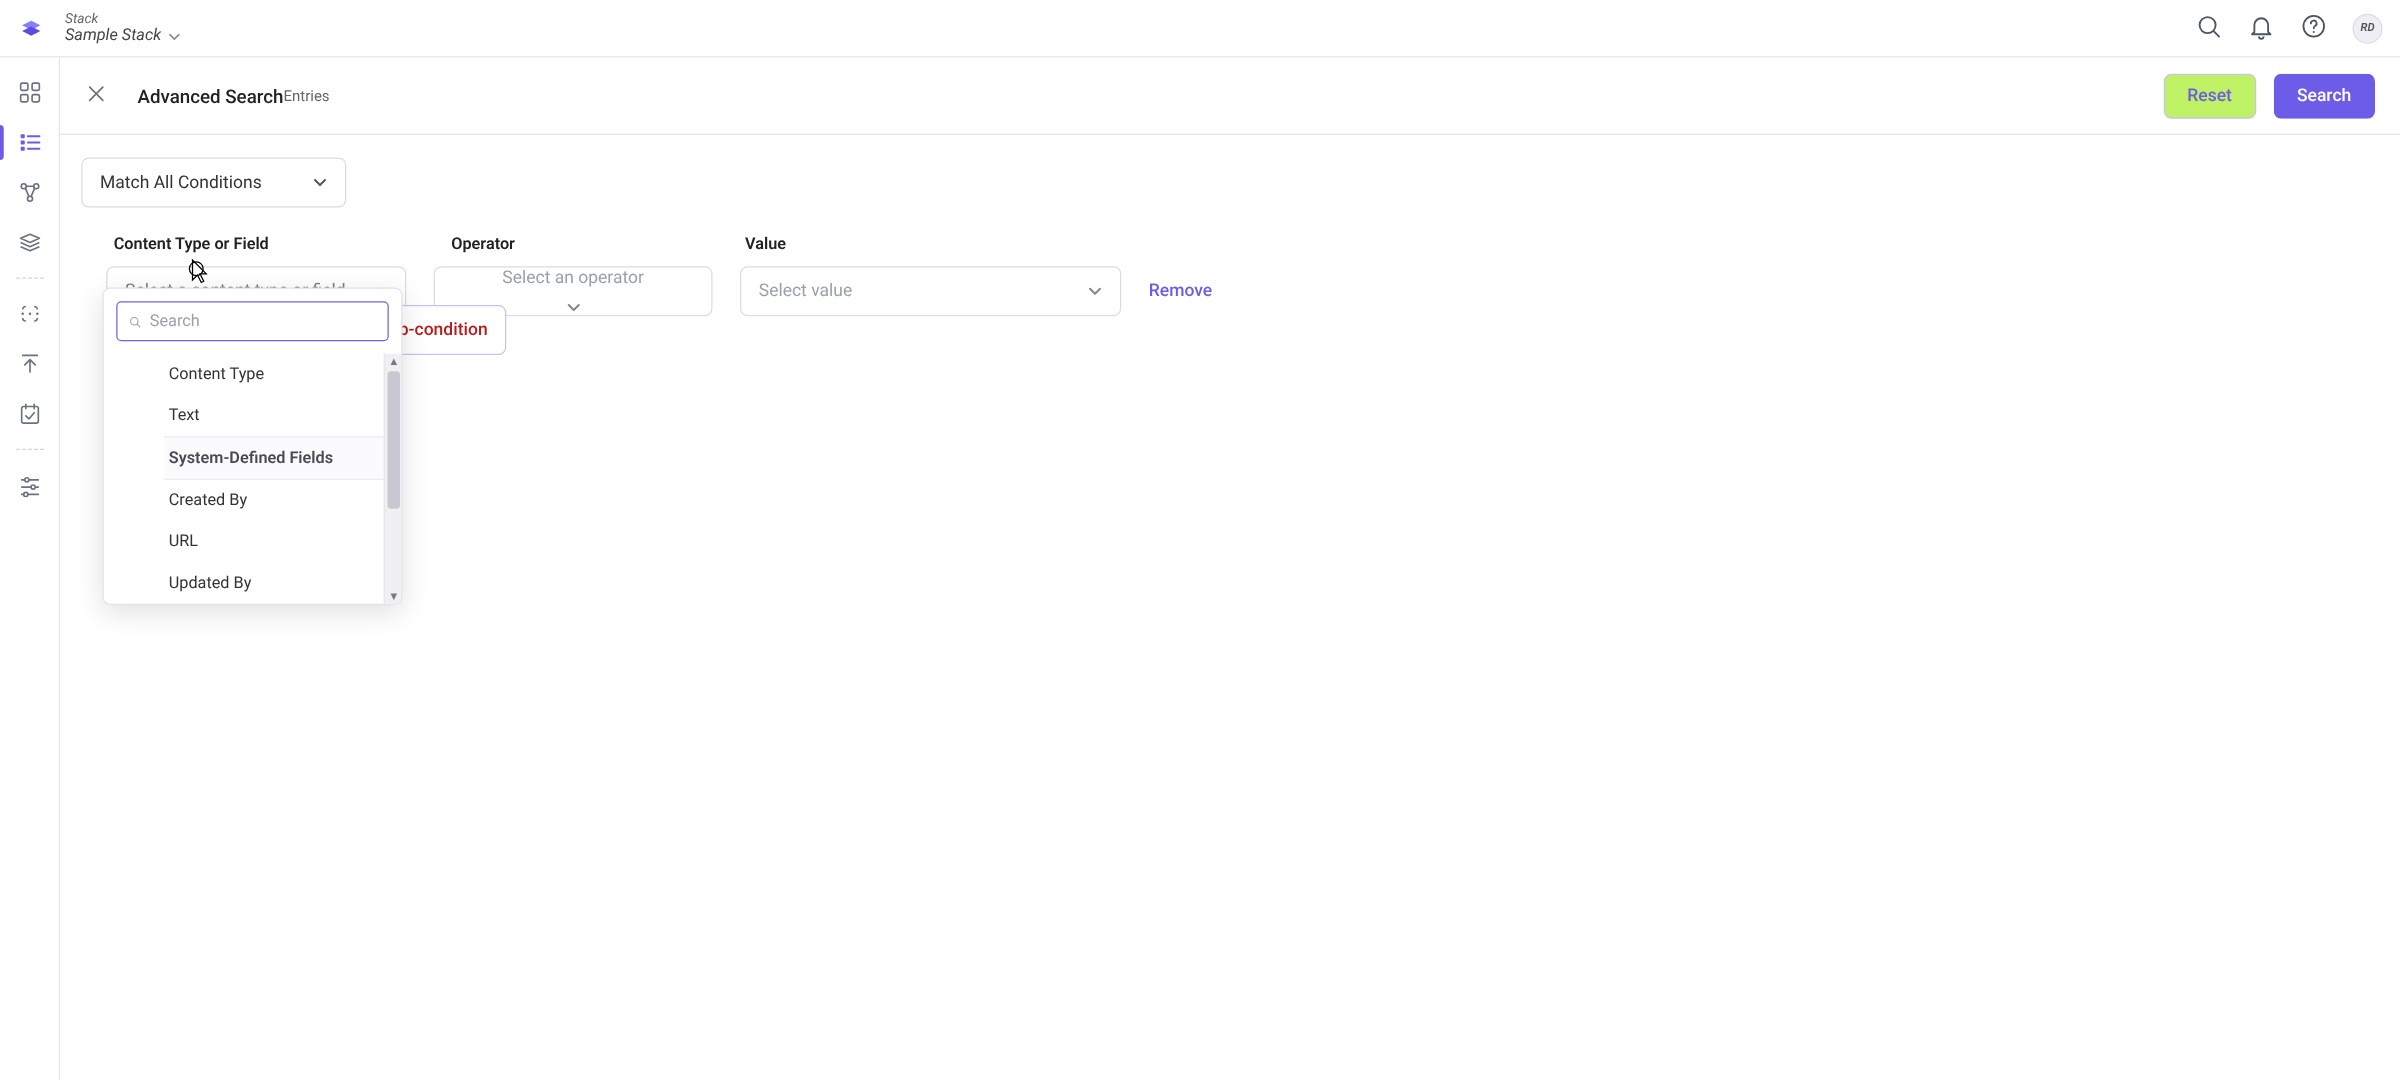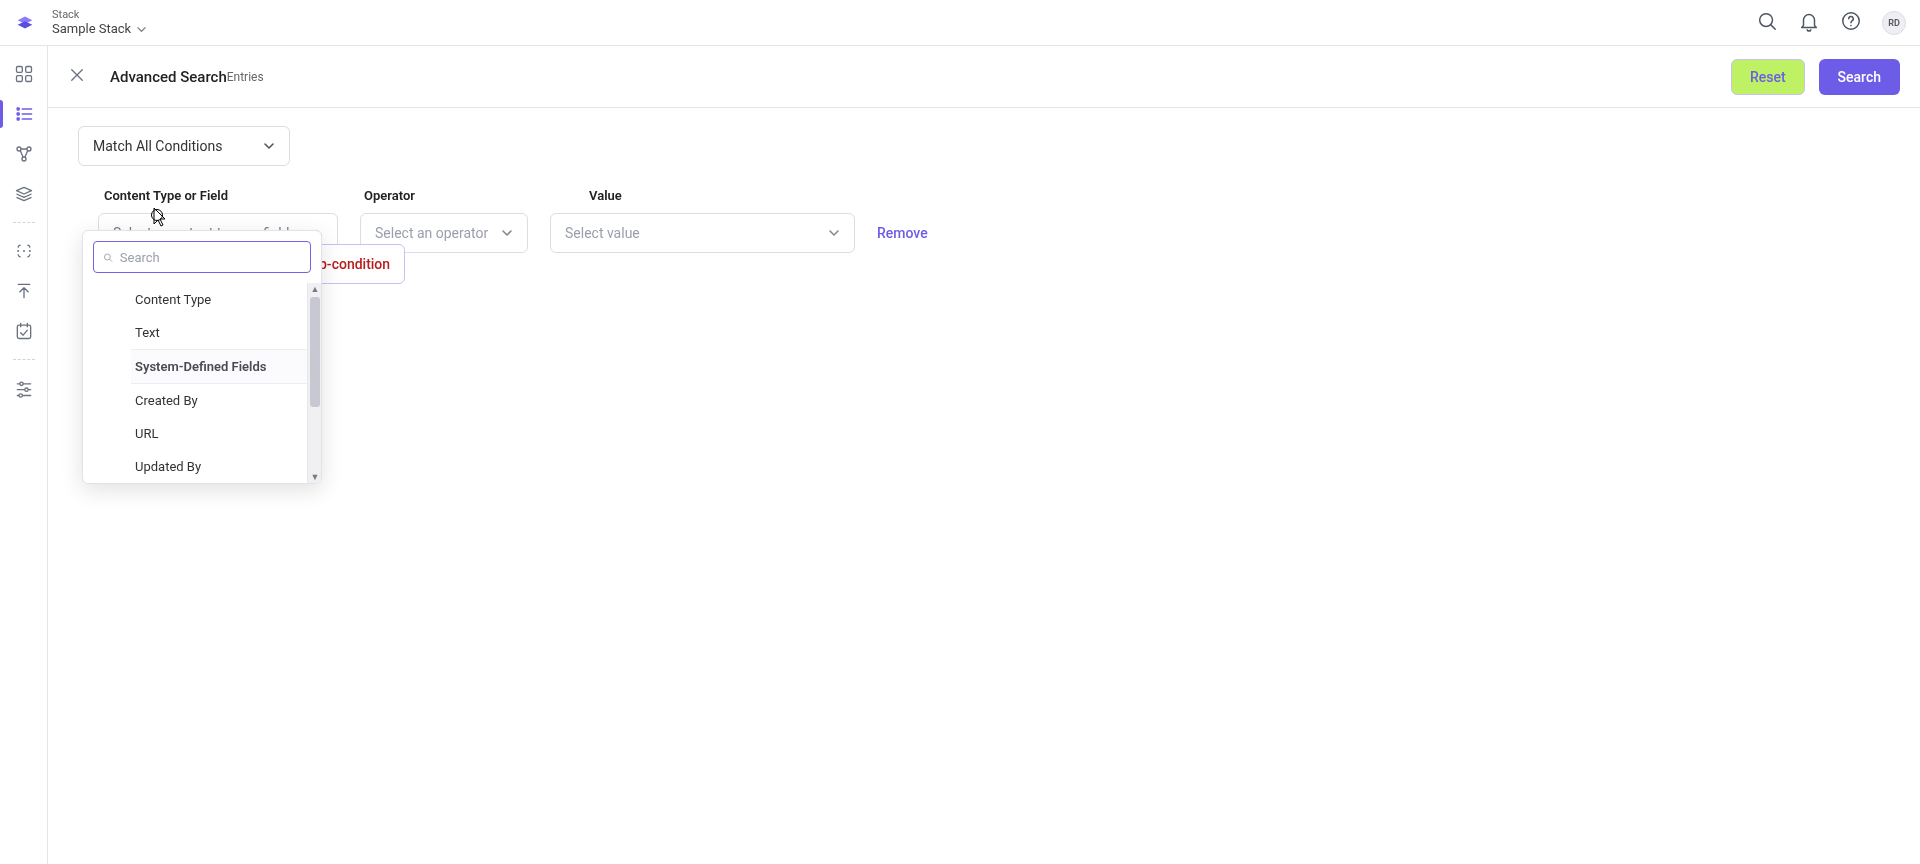--- a/index.html
+++ b/index.html
@@ -17,20 +17,21 @@
       position: relative;
     }
     
     .top-header {
       height: 46px;
       display: flex;
       align-items: center;
       justify-content: space-between;
       padding: 0 14px;
       border-bottom: 1px solid #e5e5e5;
+      font-style: italic;
     }
     .top-header-left {
       display: flex;
       align-items: center;
       gap: 16px;
     }
     .logo-icon svg { display: block; }
     .stack-block {
       display: flex;
       flex-direction: column;
@@ -169,41 +170,41 @@
       background: #bef264;
     }
     .btn-primary {
       background: #6c5ce7;
       color: #fff;
     }
     
     .content {
       position: absolute;
       top: 108px;
-      left: 64px;
+      left: 51px;
       right: 0;
       padding: 18px 18px 18px 14px;
     }
     .match-select {
       display: inline-flex;
       align-items: center;
       justify-content: space-between;
       border: 1px solid #dcdce4;
       border-radius: 6px;
       height: 40px;
       padding: 0 14px;
       width: 212px;
       font-size: 14px;
       color: #333;
       cursor: pointer;
       background: #fff;
     }
     .row-labels {
       display: flex;
-      gap: 20px;
+      gap: 30px;
       margin-top: 22px;
       margin-left: 26px;
     }
     .col-label {
       font-size: 13px;
       font-weight: 600;
       color: #222;
     }
     .col-1 { width: 240px; }
     .col-2 { width: 205px; }
@@ -224,21 +225,21 @@
       padding: 0 14px;
       font-size: 14px;
       color: #9aa0ab;
       background: #fff;
       cursor: pointer;
     }
     .select-box.open {
       color: #777d88;
     }
     .sb-1 { width: 240px; margin-right: 22px; position: relative; }
-    .sb-2 { width: 168px; margin-right: 22px; }
+    .sb-2 { width: 223px; margin-right: 22px; flex-direction: column; }
     .sb-3 { width: 305px; margin-right: 22px; }
     .remove-link {
       color: #6c5ce7;
       font-size: 14px;
       font-weight: 500;
       cursor: pointer;
     }
     
     .subcondition-btn {
       position: absolute;

